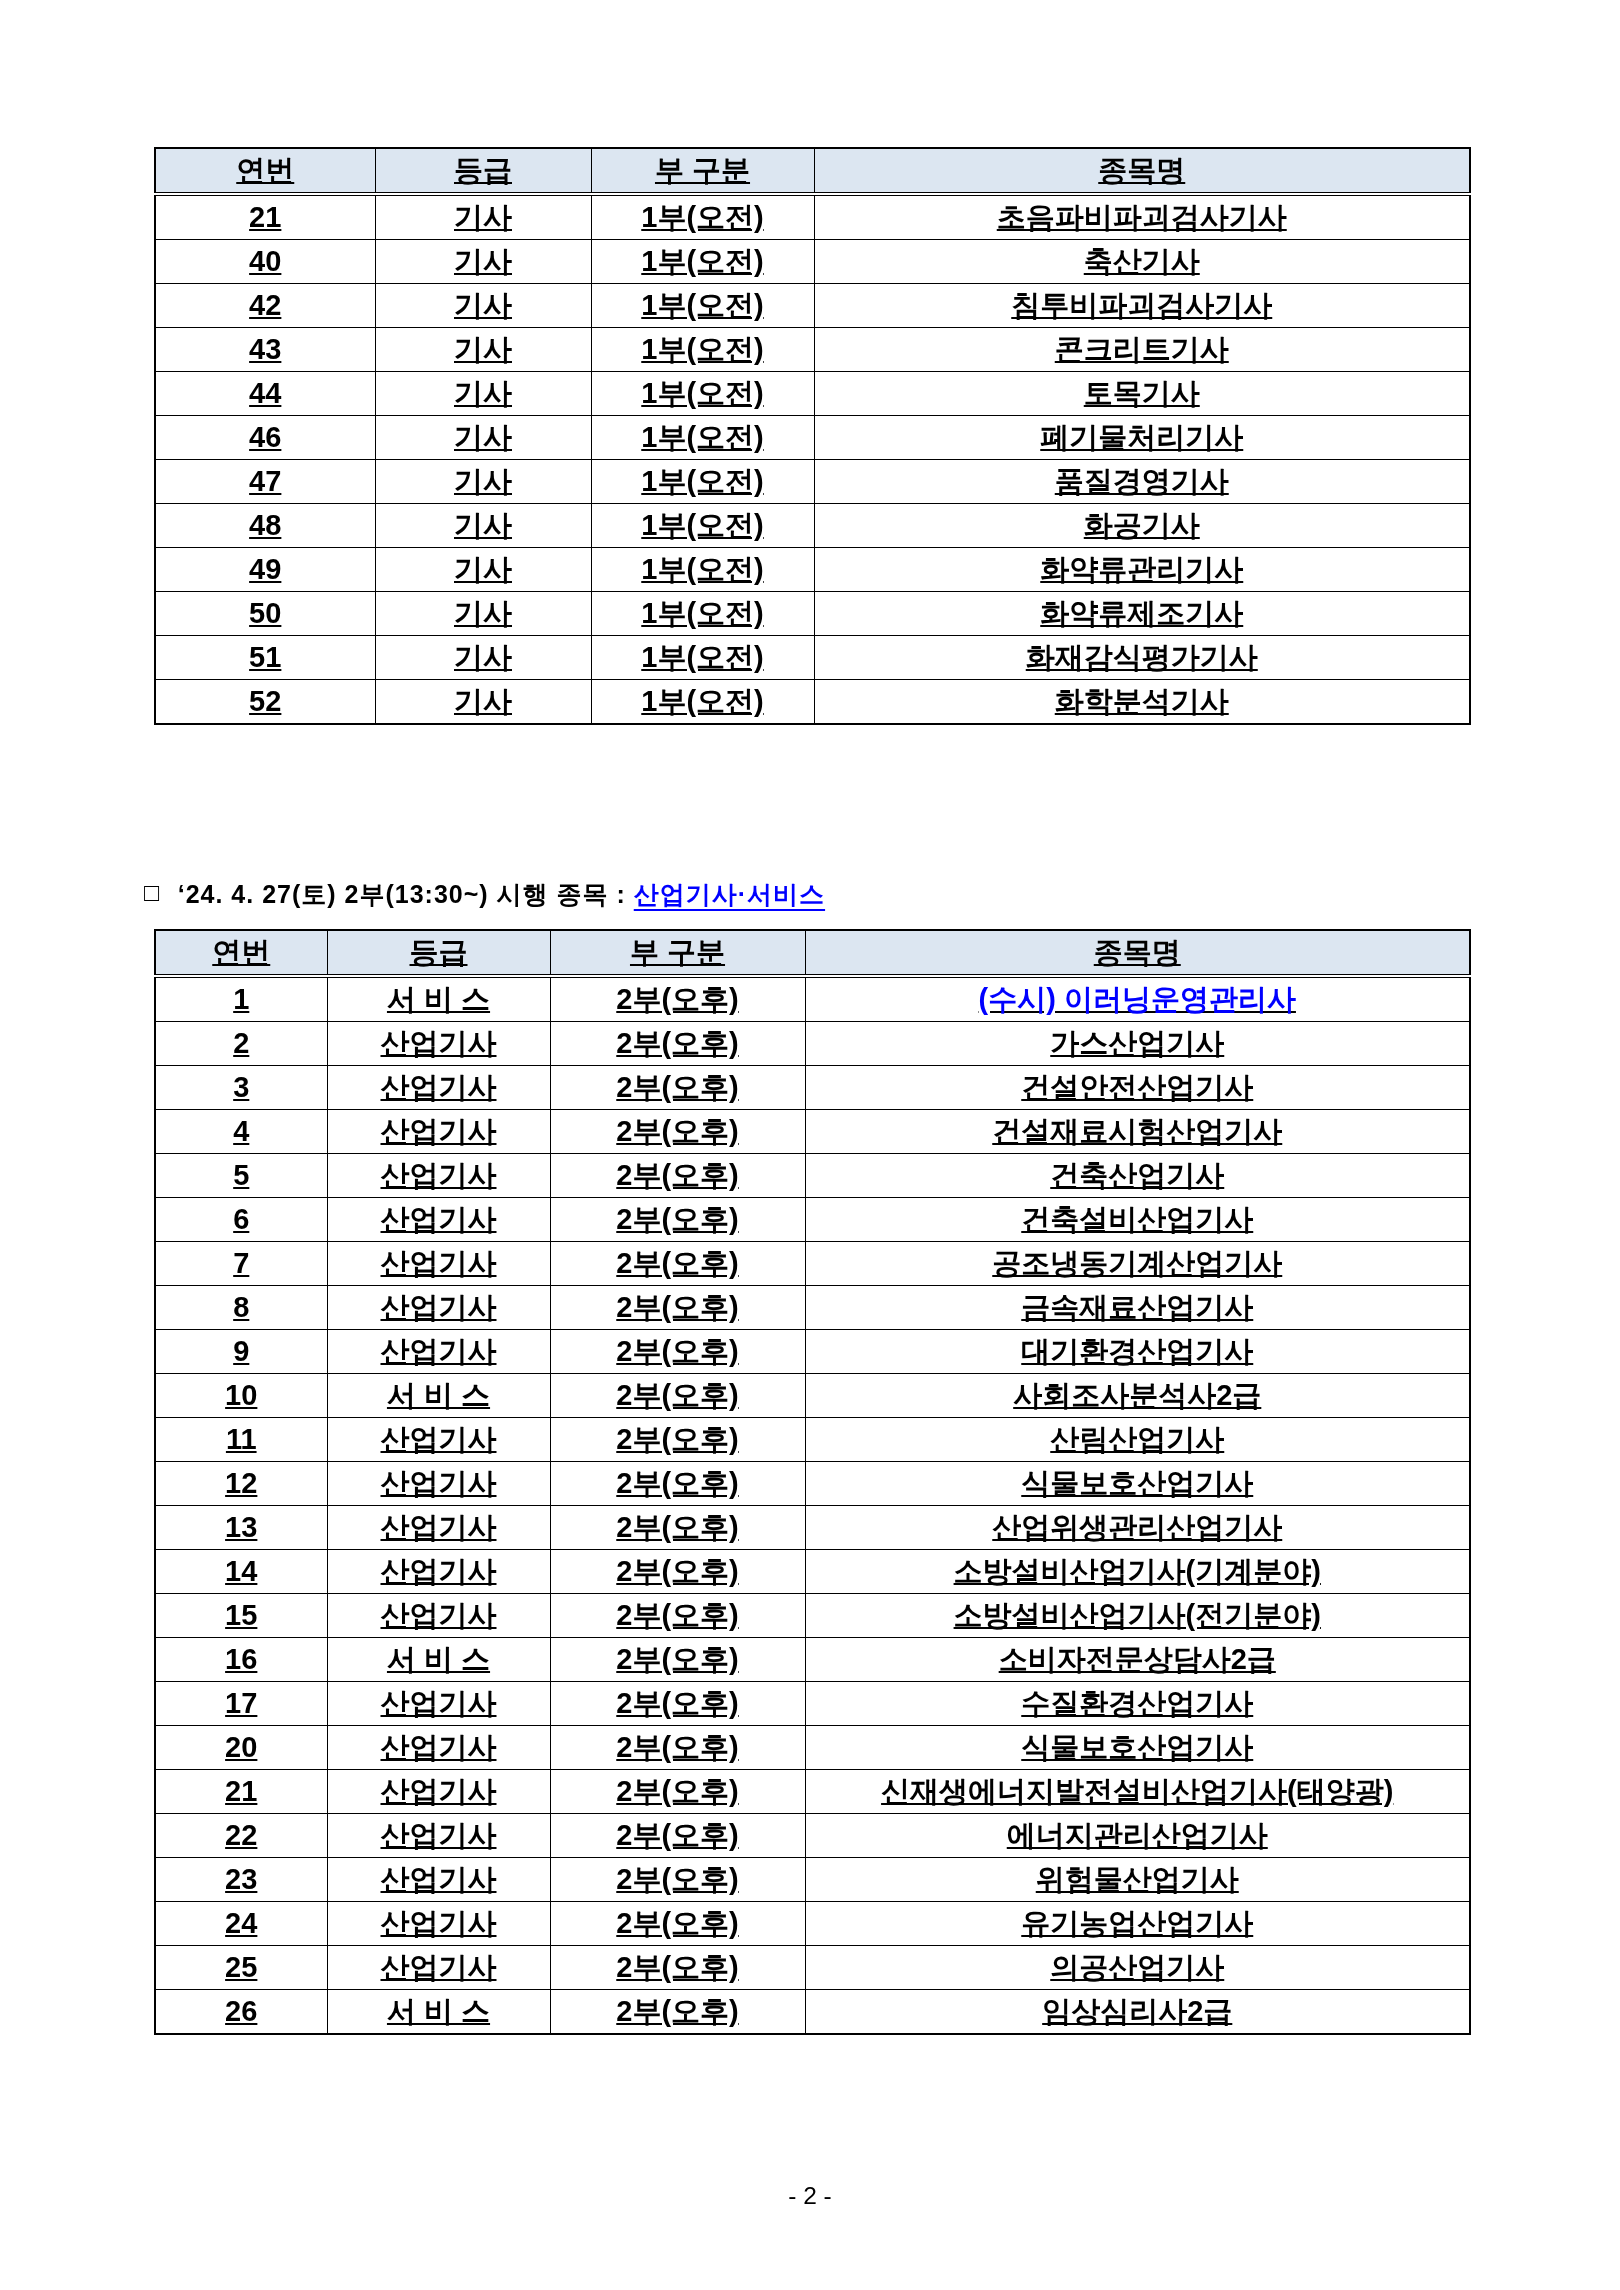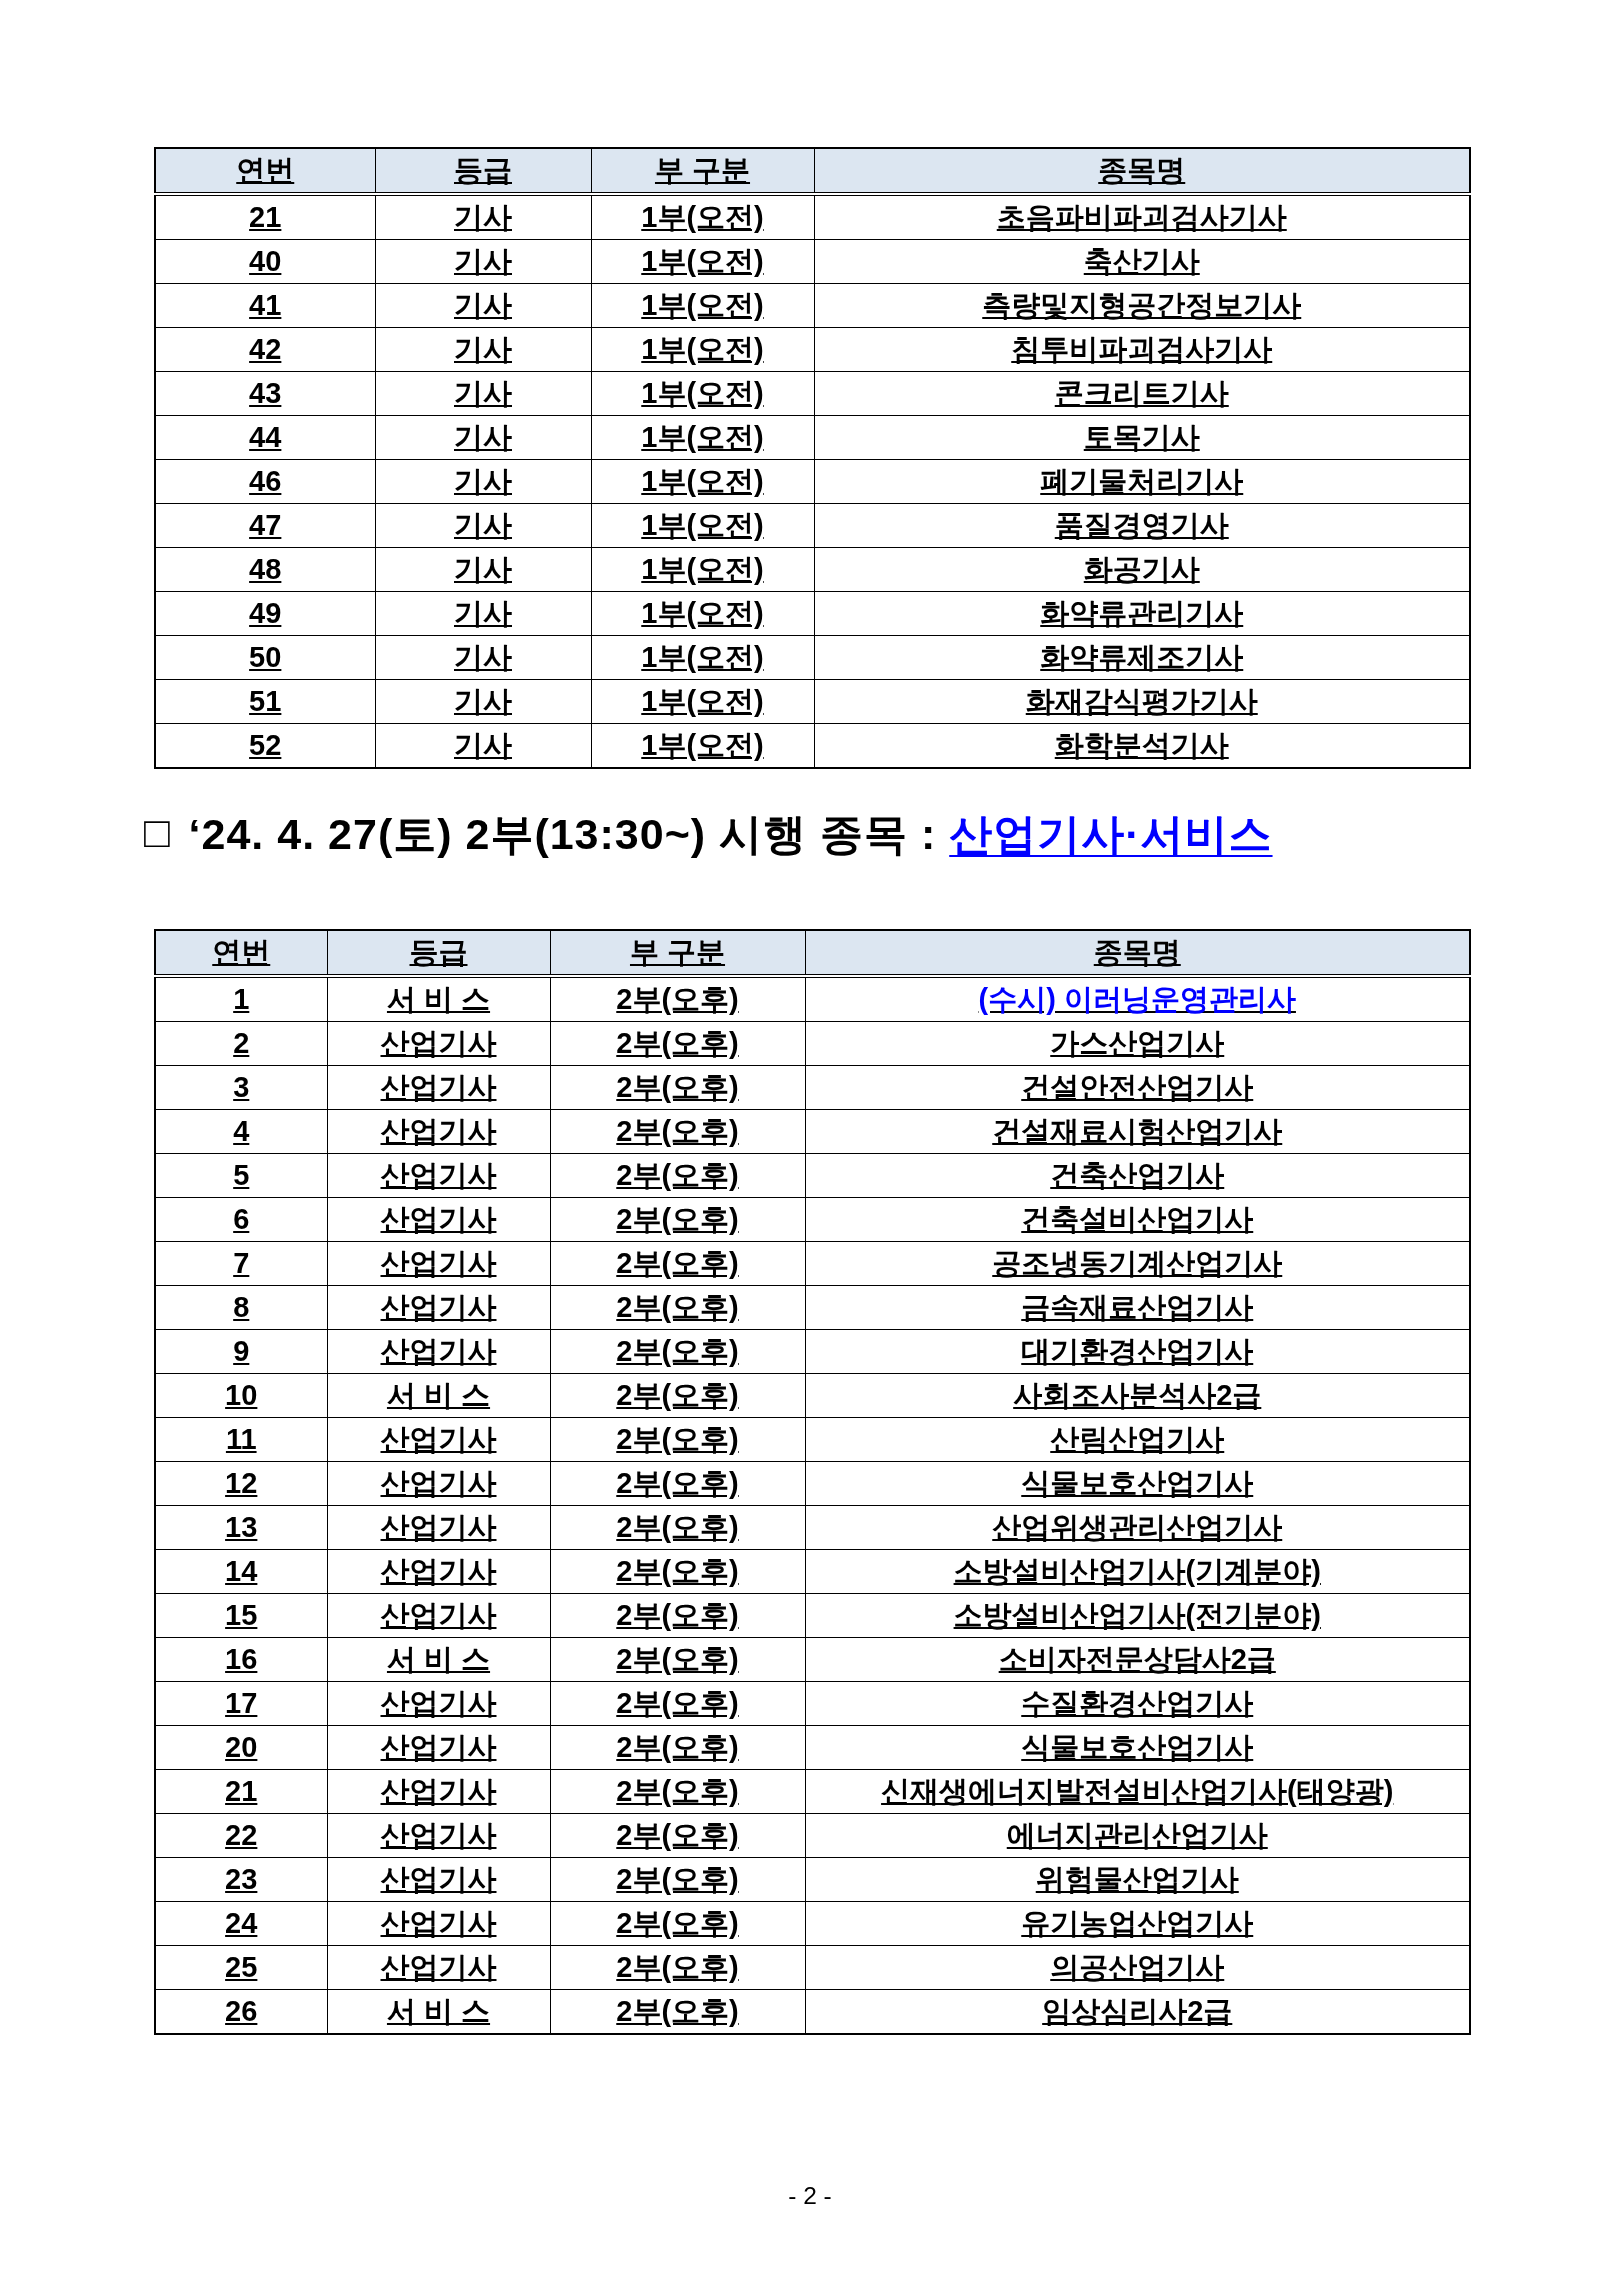--- a/index.html
+++ b/index.html
@@ -30,22 +30,22 @@
     border-bottom:4.9px double #000;
     border-top:2.9px solid #000;
   }
   
   #table1 col.c-no{width:220px;} #table1 col.c-grade{width:216px;}
   #table1 col.c-session{width:223px;} #table1 col.c-name{width:656px;}
   #table2 col.c-no{width:172px;} #table2 col.c-grade{width:223px;}
   #table2 col.c-session{width:255px;} #table2 col.c-name{width:665px;}
   .blue-text { color:var(--link-color,#0000ff); }
   #section-heading {
-    position:absolute; left:120px; top:806px; width:1392px;
-    font-size:43px; font-weight:700; letter-spacing:1px;
+    position:absolute; left:120px; top:878px; width:1392px;
+    font-size:25px; font-weight:700; letter-spacing:1px;
     white-space:nowrap;
     padding-left:24px;
   }
   #section-heading .bullet {
     display:inline-block; margin-right:17.6px;
     font-weight:400; transform:translateY(-2px);
   }
   #section-heading .head-link {
     color:var(--link-color,#0000ff);
     text-decoration:underline;
@@ -84,26 +84,20 @@
     <td>1부(오전)</td>
     <td>초음파비파괴검사기사</td>
   </tr>
       <tr>
     <td>40</td>
     <td>기사</td>
     <td>1부(오전)</td>
     <td>축산기사</td>
   </tr>
       <tr>
-    <td>41</td>
-    <td>기사</td>
-    <td>1부(오전)</td>
-    <td>측량및지형공간정보기사</td>
-  </tr>
-      <tr>
     <td>42</td>
     <td>기사</td>
     <td>1부(오전)</td>
     <td>침투비파괴검사기사</td>
   </tr>
       <tr>
     <td>43</td>
     <td>기사</td>
     <td>1부(오전)</td>
     <td>콘크리트기사</td>

